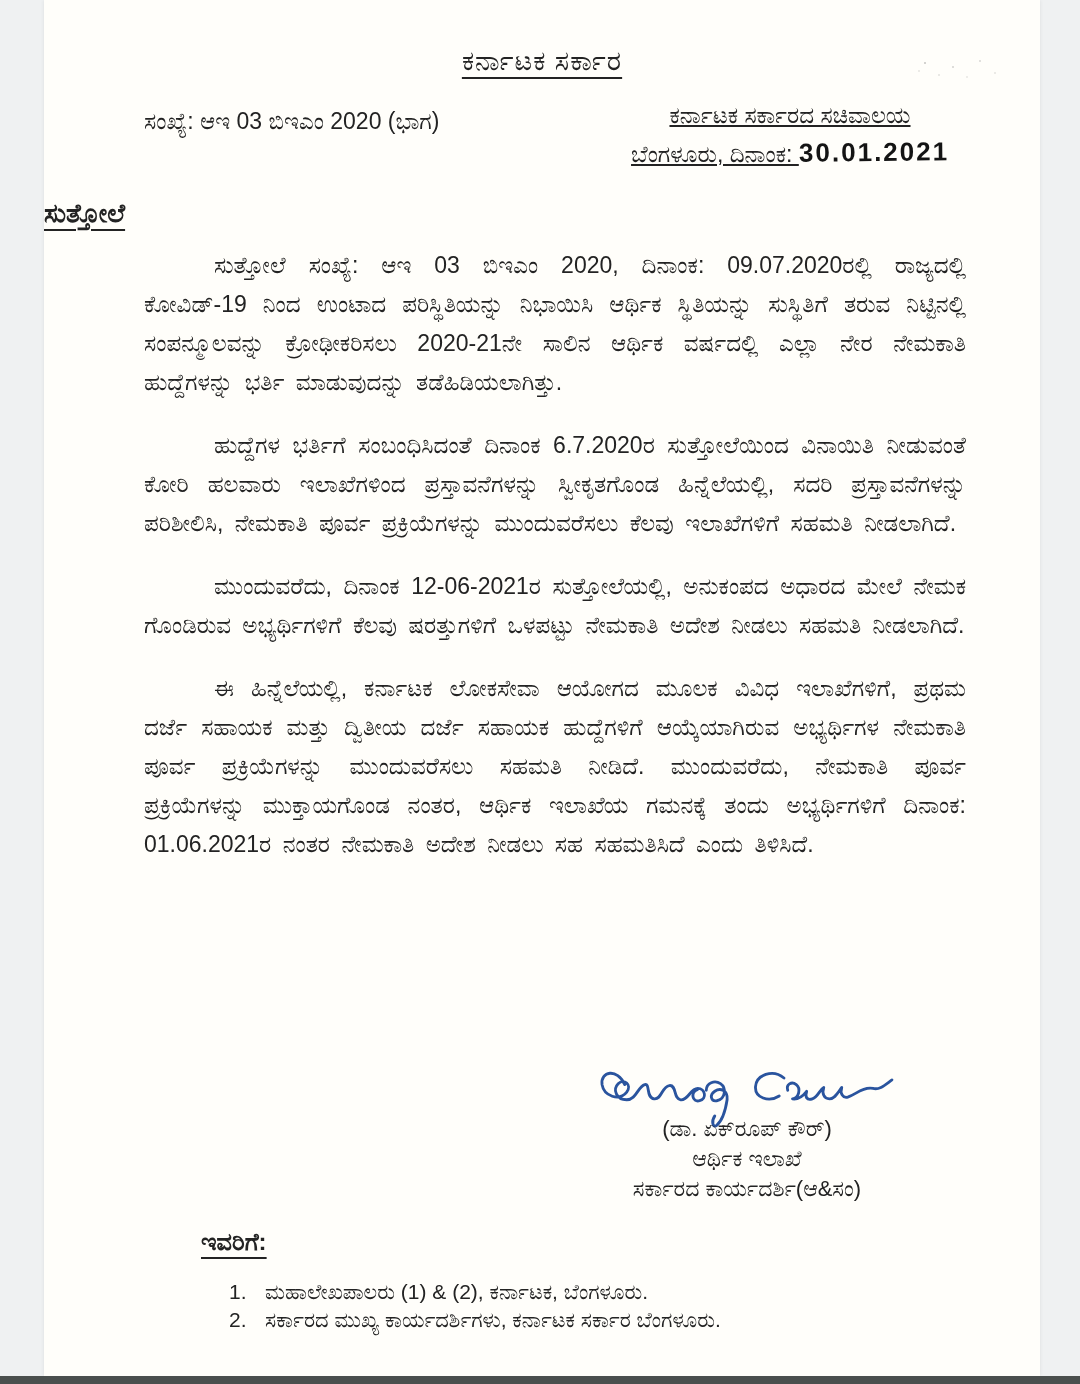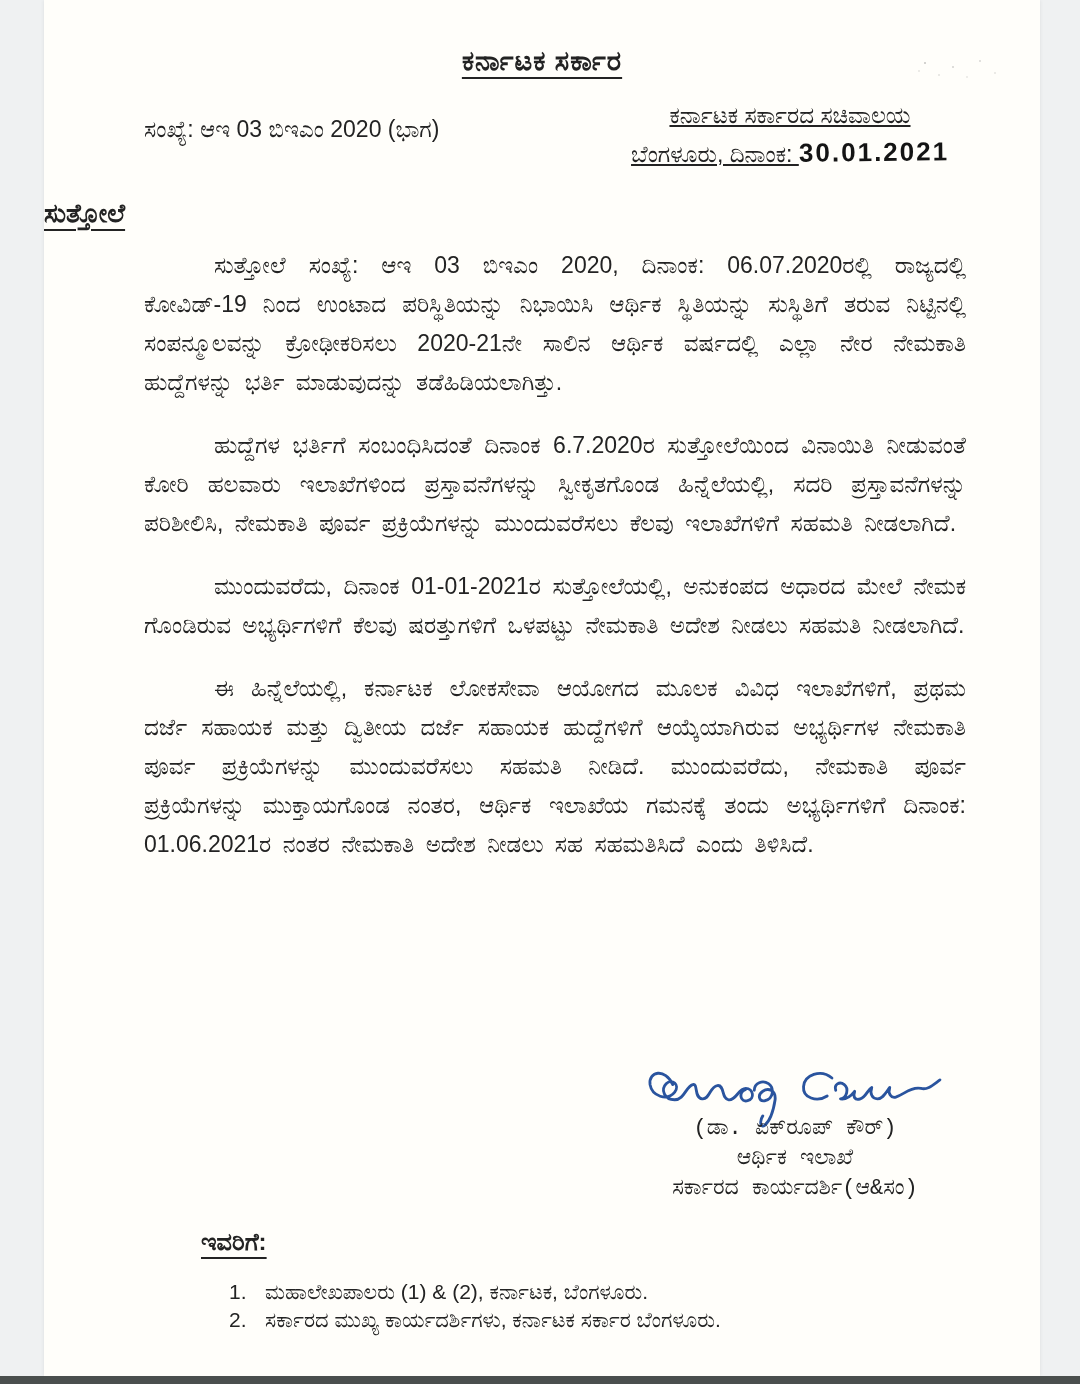--- a/index.html
+++ b/index.html
@@ -16,27 +16,27 @@
     width: 996px; height: 1376px;
     background: #fffefa;
     color: #232323;
     box-shadow: 0 0 4px rgba(0,0,0,0.08);
   }
   .doc-title-wrap {
     position: absolute; top: 46px; left: 0; width: 100%;
     text-align: center;
   }
   .doc-title {
-    font-size: 27px; font-weight: bold; letter-spacing: 1px;
+    font-size: 27px; font-weight: normal; letter-spacing: 1px;
     text-decoration: underline;
     text-underline-offset: 7px;
     text-decoration-thickness: 2px;
   }
   .ref-number {
-    position: absolute; top: 116px; left: 100px;
+    position: absolute; top: 108px; left: 100px;
     font-size: 23px;
   }
   .office-block {
     position: absolute; top: 96px; left: 536px; width: 420px;
     text-align: center; font-size: 23px; line-height: 38px; text-decoration: underline;
   }
   .office-line3 { white-space: nowrap; }
   .handwritten-date {
     font-weight: bold; font-size: 26px; letter-spacing: 2px;
     color: #141414;
@@ -57,23 +57,23 @@
     position: absolute; top: 246px; left: 100px; width: 822px;
     font-size: 23px; line-height: 39px;
     text-align: justify;
     word-spacing: 5px;
   }
   .body-text p {
     text-indent: 70px;
     margin-bottom: 24px;
   }
   .signature-block {
-    position: absolute; top: 1060px; left: 556px; width: 390px;
+    position: absolute; top: 1060px; left: 508px; width: 390px;
     text-align: center;
-    font-size: 22px; line-height: 30px; font-family: Liberation Mono, monospace;
+    font-size: 22px; line-height: 30px;
   }
   .signature-svg { display: block; margin: 0 auto; height: 72px; width: 330px; }
   .signatory-name { margin-top: -18px; }
   .distribution { position: absolute; top: 1228px; left: 120px; margin-left: 37px; }
   .distribution-heading {
     font-size: 24px; font-weight: bold;
     text-decoration: underline;
     text-underline-offset: 7px;
     text-decoration-thickness: 2px;
   }
@@ -106,23 +106,23 @@
   <div class="office-block">
     <div>ಕರ್ನಾಟಕ ಸರ್ಕಾರದ ಸಚಿವಾಲಯ</div>
     <div class="office-line3"><span>ಬೆಂಗಳೂರು, ದಿನಾಂಕ: </span><span class="handwritten-date">30.01.2021</span></div>
   </div>
 
   <div class="circular-heading-wrap">
     <span class="circular-heading">ಸುತ್ತೋಲೆ</span>
   </div>
 
   <div class="body-text">
-    <p>ಸುತ್ತೋಲೆ ಸಂಖ್ಯೆ: ಆಇ 03 ಬಿಇಎಂ 2020, ದಿನಾಂಕ: 06.07.2020ರಲ್ಲಿ ರಾಜ್ಯದಲ್ಲಿ ಕೋವಿಡ್-19 ನಿಂದ ಉಂಟಾದ ಪರಿಸ್ಥಿತಿಯನ್ನು ನಿಭಾಯಿಸಿ ಆರ್ಥಿಕ ಸ್ಥಿತಿಯನ್ನು ಸುಸ್ಥಿತಿಗೆ ತರುವ ನಿಟ್ಟಿನಲ್ಲಿ ಸಂಪನ್ಮೂಲವನ್ನು ಕ್ರೋಢೀಕರಿಸಲು 2020-21ನೇ ಸಾಲಿನ ಆರ್ಥಿಕ ವರ್ಷದಲ್ಲಿ ಎಲ್ಲಾ ನೇರ ನೇಮಕಾತಿ ಹುದ್ದೆಗಳನ್ನು ಭರ್ತಿ ಮಾಡುವುದನ್ನು ತಡೆಹಿಡಿಯಲಾಗಿತ್ತು.</p>
+    <p>ಸುತ್ತೋಲೆ ಸಂಖ್ಯೆ: ಆಇ 03 ಬಿಇಎಂ 2020, ದಿನಾಂಕ: 09.07.2020ರಲ್ಲಿ ರಾಜ್ಯದಲ್ಲಿ ಕೋವಿಡ್-19 ನಿಂದ ಉಂಟಾದ ಪರಿಸ್ಥಿತಿಯನ್ನು ನಿಭಾಯಿಸಿ ಆರ್ಥಿಕ ಸ್ಥಿತಿಯನ್ನು ಸುಸ್ಥಿತಿಗೆ ತರುವ ನಿಟ್ಟಿನಲ್ಲಿ ಸಂಪನ್ಮೂಲವನ್ನು ಕ್ರೋಢೀಕರಿಸಲು 2020-21ನೇ ಸಾಲಿನ ಆರ್ಥಿಕ ವರ್ಷದಲ್ಲಿ ಎಲ್ಲಾ ನೇರ ನೇಮಕಾತಿ ಹುದ್ದೆಗಳನ್ನು ಭರ್ತಿ ಮಾಡುವುದನ್ನು ತಡೆಹಿಡಿಯಲಾಗಿತ್ತು.</p>
     <p>ಹುದ್ದೆಗಳ ಭರ್ತಿಗೆ ಸಂಬಂಧಿಸಿದಂತೆ ದಿನಾಂಕ 6.7.2020ರ ಸುತ್ತೋಲೆಯಿಂದ ವಿನಾಯಿತಿ ನೀಡುವಂತೆ ಕೋರಿ ಹಲವಾರು ಇಲಾಖೆಗಳಿಂದ ಪ್ರಸ್ತಾವನೆಗಳನ್ನು ಸ್ವೀಕೃತಗೊಂಡ ಹಿನ್ನೆಲೆಯಲ್ಲಿ, ಸದರಿ ಪ್ರಸ್ತಾವನೆಗಳನ್ನು ಪರಿಶೀಲಿಸಿ, ನೇಮಕಾತಿ ಪೂರ್ವ ಪ್ರಕ್ರಿಯೆಗಳನ್ನು ಮುಂದುವರೆಸಲು ಕೆಲವು ಇಲಾಖೆಗಳಿಗೆ ಸಹಮತಿ ನೀಡಲಾಗಿದೆ.</p>
-    <p>ಮುಂದುವರೆದು, ದಿನಾಂಕ 01-01-2021ರ ಸುತ್ತೋಲೆಯಲ್ಲಿ, ಅನುಕಂಪದ ಅಧಾರದ ಮೇಲೆ ನೇಮಕ ಗೊಂಡಿರುವ ಅಭ್ಯರ್ಥಿಗಳಿಗೆ ಕೆಲವು ಷರತ್ತುಗಳಿಗೆ ಒಳಪಟ್ಟು ನೇಮಕಾತಿ ಅದೇಶ ನೀಡಲು ಸಹಮತಿ ನೀಡಲಾಗಿದೆ.</p>
+    <p>ಮುಂದುವರೆದು, ದಿನಾಂಕ 12-06-2021ರ ಸುತ್ತೋಲೆಯಲ್ಲಿ, ಅನುಕಂಪದ ಅಧಾರದ ಮೇಲೆ ನೇಮಕ ಗೊಂಡಿರುವ ಅಭ್ಯರ್ಥಿಗಳಿಗೆ ಕೆಲವು ಷರತ್ತುಗಳಿಗೆ ಒಳಪಟ್ಟು ನೇಮಕಾತಿ ಅದೇಶ ನೀಡಲು ಸಹಮತಿ ನೀಡಲಾಗಿದೆ.</p>
     <p>ಈ ಹಿನ್ನೆಲೆಯಲ್ಲಿ, ಕರ್ನಾಟಕ ಲೋಕಸೇವಾ ಆಯೋಗದ ಮೂಲಕ ವಿವಿಧ ಇಲಾಖೆಗಳಿಗೆ, ಪ್ರಥಮ ದರ್ಜೆ ಸಹಾಯಕ ಮತ್ತು ದ್ವಿತೀಯ ದರ್ಜೆ ಸಹಾಯಕ ಹುದ್ದೆಗಳಿಗೆ ಆಯ್ಕೆಯಾಗಿರುವ ಅಭ್ಯರ್ಥಿಗಳ ನೇಮಕಾತಿ ಪೂರ್ವ ಪ್ರಕ್ರಿಯೆಗಳನ್ನು ಮುಂದುವರೆಸಲು ಸಹಮತಿ ನೀಡಿದೆ. ಮುಂದುವರೆದು, ನೇಮಕಾತಿ ಪೂರ್ವ ಪ್ರಕ್ರಿಯೆಗಳನ್ನು ಮುಕ್ತಾಯಗೊಂಡ ನಂತರ, ಆರ್ಥಿಕ ಇಲಾಖೆಯ ಗಮನಕ್ಕೆ ತಂದು  ಅಭ್ಯರ್ಥಿಗಳಿಗೆ ದಿನಾಂಕ: 01.06.2021ರ ನಂತರ ನೇಮಕಾತಿ ಅದೇಶ ನೀಡಲು ಸಹ ಸಹಮತಿಸಿದೆ ಎಂದು ತಿಳಿಸಿದೆ.</p>
   </div>
 
   <div class="signature-block">
     <svg class="signature-svg" viewBox="0 0 330 76">
       <g fill="none" stroke="#2a549e" stroke-width="3" stroke-linecap="round" stroke-linejoin="round">
         <path d="M36,26 C28,8 10,12 12,26 C14,38 30,44 38,34 C44,26 35,19 29,25 C23,31 27,42 38,42 C48,42 50,28 57,26 C63,24 58,40 67,41 C75,42 75,28 83,27 C91,26 87,41 95,42 C103,43 105,30 113,30 C121,30 123,41 115,43 C107,45 105,34 113,31"></path>
         <path d="M122,32 C122,24 131,21 137,25 C143,29 143,41 133,43 C127,44 125,37 131,33 C137,29 145,32 144,42 C142,55 139,64 133,69 C129,72 127,65 131,59"></path>
         <path d="M204,19 C192,9 175,16 174,28 C173,40 188,45 199,38"></path>
         <path d="M208,32 C206,26 212,22 217,26 C222,30 220,40 213,41 C219,42 224,38 228,33 C226,39 228,43 234,41 C240,39 242,31 246,29 C244,35 246,41 252,41 C258,41 261,34 265,29 C263,35 266,41 272,39 C280,36 288,28 298,30 C305,32 311,26 318,21"></path>

